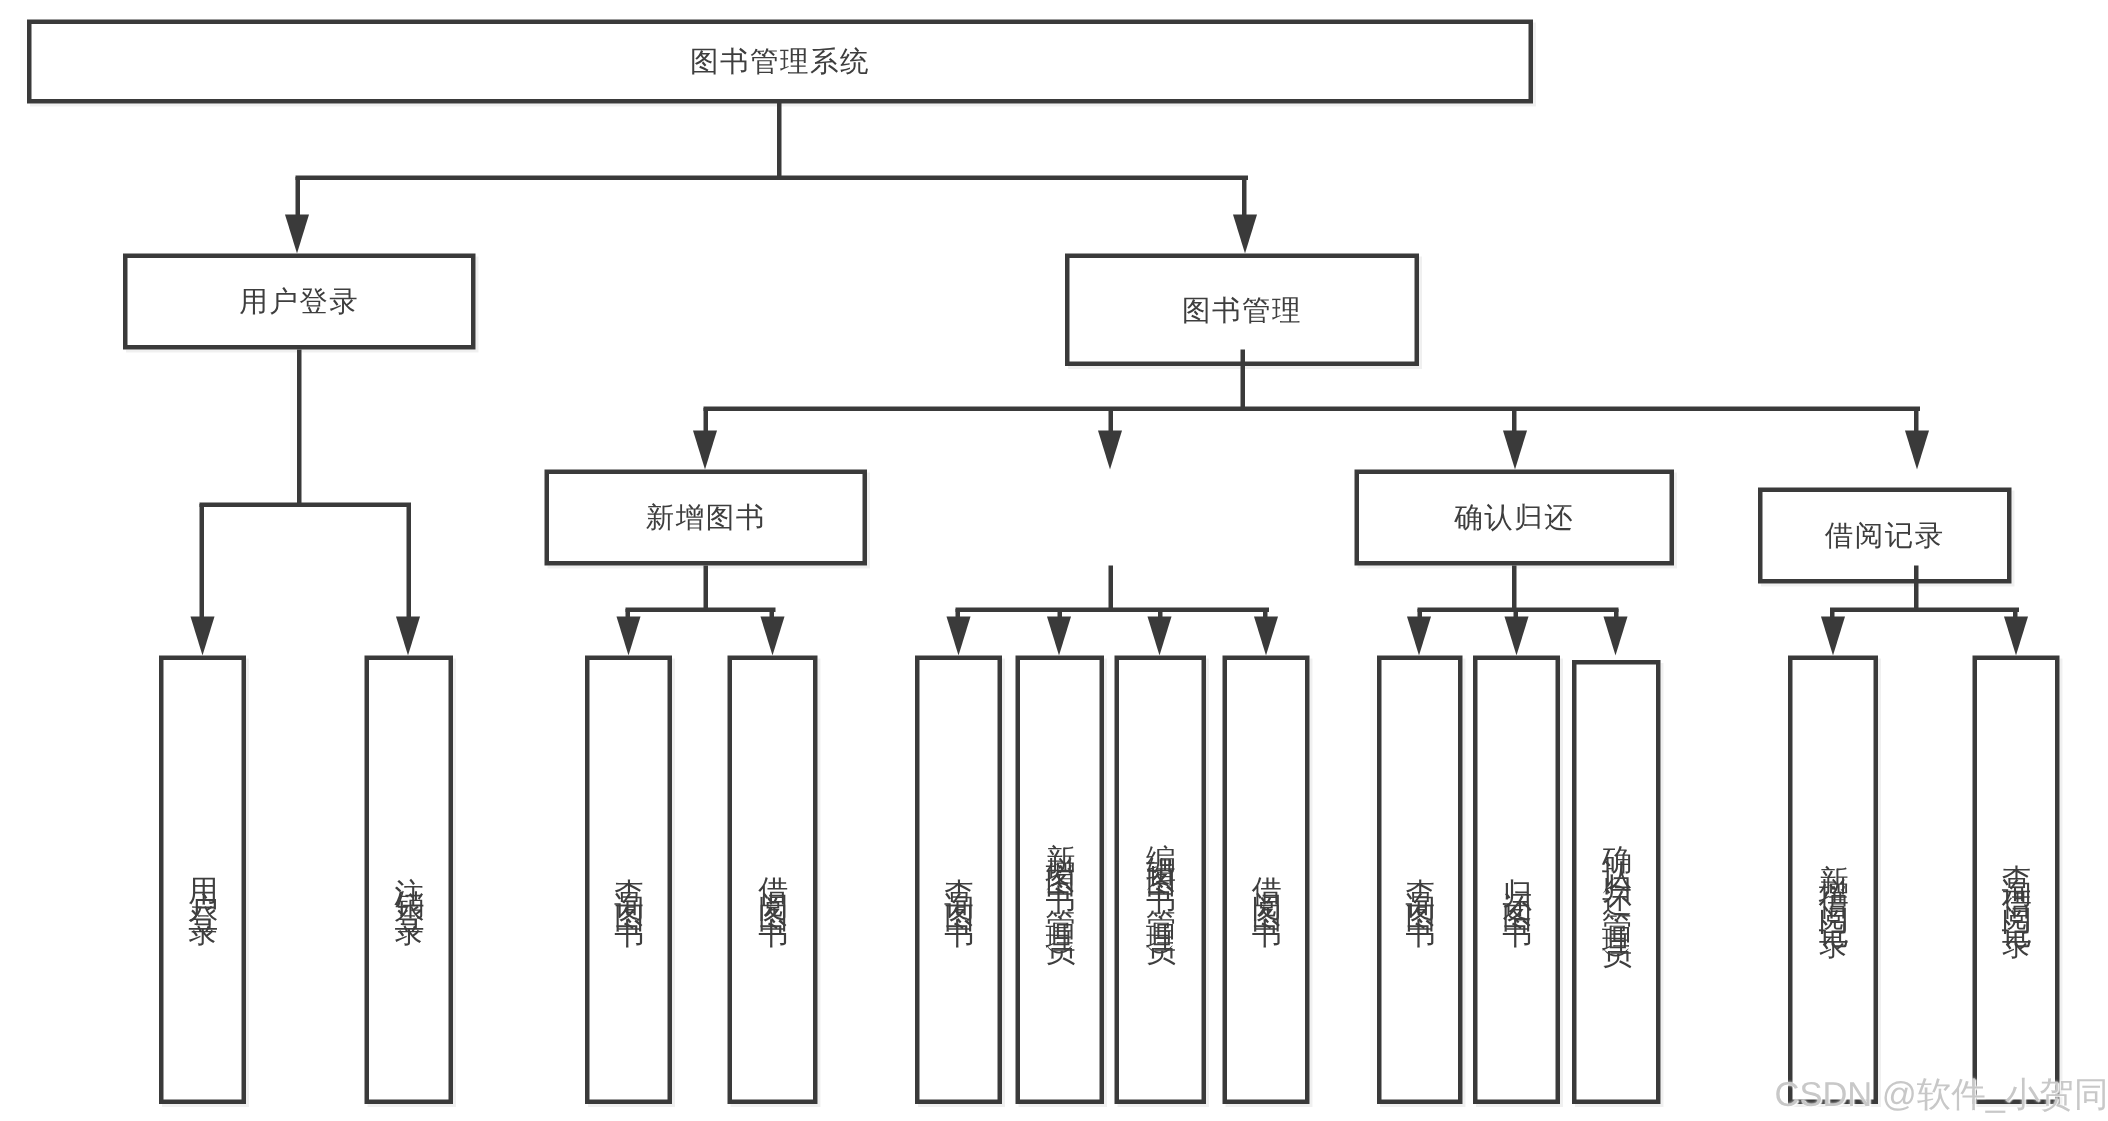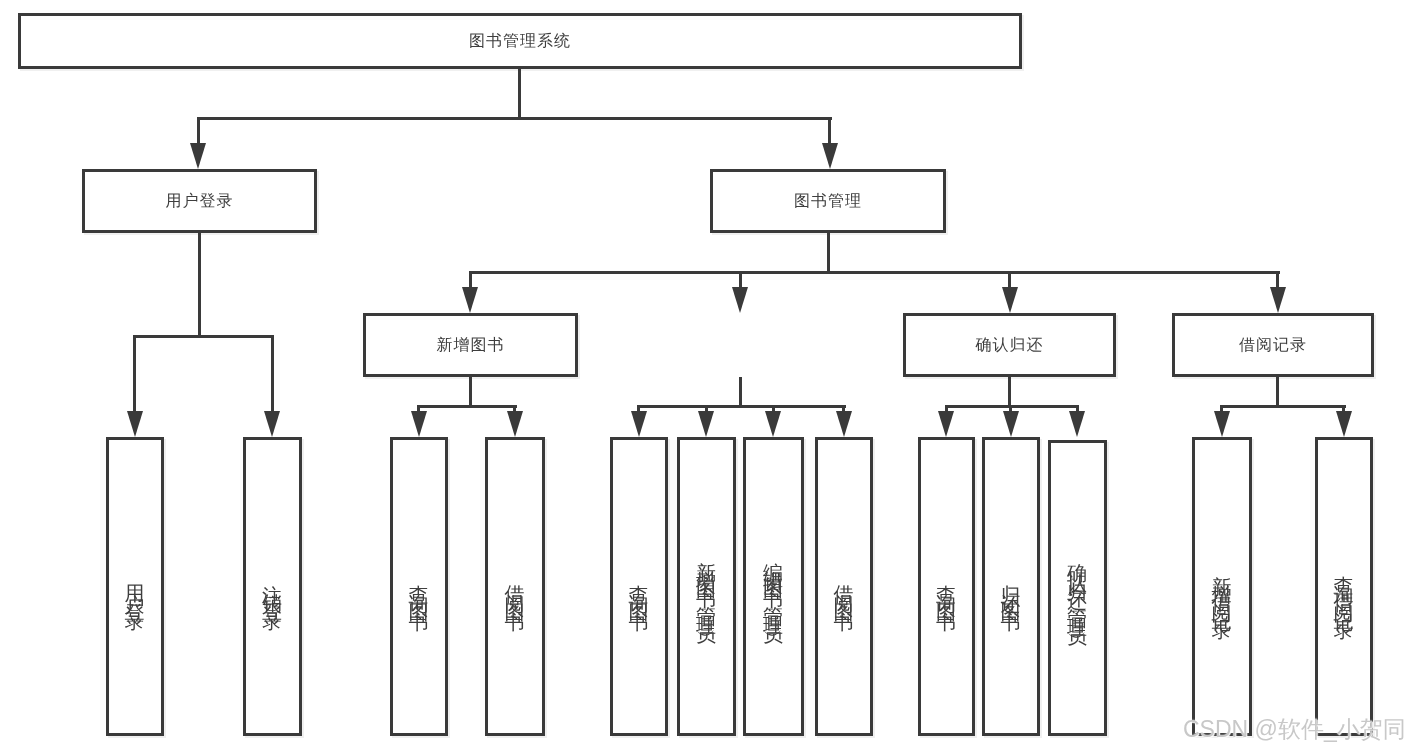--- a/index.html
+++ b/index.html
@@ -18,21 +18,21 @@
     width:1405px;height:747px;
     background:var(--bg);
     overflow:hidden;
   }
   
   .hbox{
     position:absolute;
     border:3px solid var(--line);
     background:#fff;
     display:flex;align-items:center;justify-content:center;
-    font-size:16px;color:var(--text);
+    font-size:19px;color:var(--text);
     letter-spacing:1px;
     box-shadow:2px 2px 0 rgba(0,0,0,0.06);
   }
   .vbox{
     position:absolute;
     border:3px solid var(--line);
     background:#fff;
     display:flex;align-items:center;justify-content:center;
     font-size:20px;color:var(--text);
     box-shadow:2px 2px 0 rgba(0,0,0,0.06);
@@ -74,21 +74,21 @@
   <div class="ln" style="left:518px;top:68px;width:3px;height:51px;"></div>
   <div class="ln" style="left:197px;top:117px;width:635px;height:3px;"></div>
   <div class="ln" style="left:197px;top:118px;width:3px;height:29px;"></div>
   <div class="ln" style="left:828px;top:118px;width:3px;height:29px;"></div>
   <div class="arrow" style="left:190px;top:143px;"></div>
   <div class="arrow" style="left:822px;top:143px;"></div>
 
   <div class="hbox" style="left:82px;top:169px;width:235px;height:64px;">
     <span>用户登录</span>
   </div>
-  <div class="hbox" style="left:710px;top:169px;width:236px;height:64px;">
+  <div class="hbox" style="left:710px;top:169px;width:236px;height:75px;">
     <span>图书管理</span>
   </div>
 
   <div class="ln" style="left:198px;top:233px;width:3px;height:105px;"></div>
   <div class="ln" style="left:133px;top:335px;width:141px;height:3px;"></div>
   <div class="ln" style="left:133px;top:336px;width:3px;height:79px;"></div>
   <div class="ln" style="left:271px;top:336px;width:3px;height:79px;"></div>
   <div class="arrow" style="left:127px;top:411px;"></div>
   <div class="arrow" style="left:264px;top:411px;"></div>
 
@@ -102,21 +102,21 @@
   <div class="arrow" style="left:732px;top:287px;"></div>
   <div class="arrow" style="left:1002px;top:287px;"></div>
   <div class="arrow" style="left:1270px;top:287px;"></div>
 
   <div class="hbox" style="left:363px;top:313px;width:215px;height:64px;">
     <span>新增图书</span>
   </div>
   <div class="hbox" style="left:903px;top:313px;width:213px;height:64px;">
     <span>确认归还</span>
   </div>
-  <div class="hbox" style="left:1172px;top:313px;width:202px;height:64px;">
+  <div class="hbox" style="left:1172px;top:325px;width:169px;height:64px;">
     <span>借阅记录</span>
   </div>
 
   <div class="ln" style="left:469px;top:377px;width:3px;height:31px;"></div>
   <div class="ln" style="left:417px;top:405px;width:100px;height:3px;"></div>
   <div class="ln" style="left:417px;top:406px;width:3px;height:9px;"></div>
   <div class="ln" style="left:513px;top:406px;width:3px;height:9px;"></div>
   <div class="arrow" style="left:411px;top:411px;"></div>
   <div class="arrow" style="left:507px;top:411px;"></div>
 

